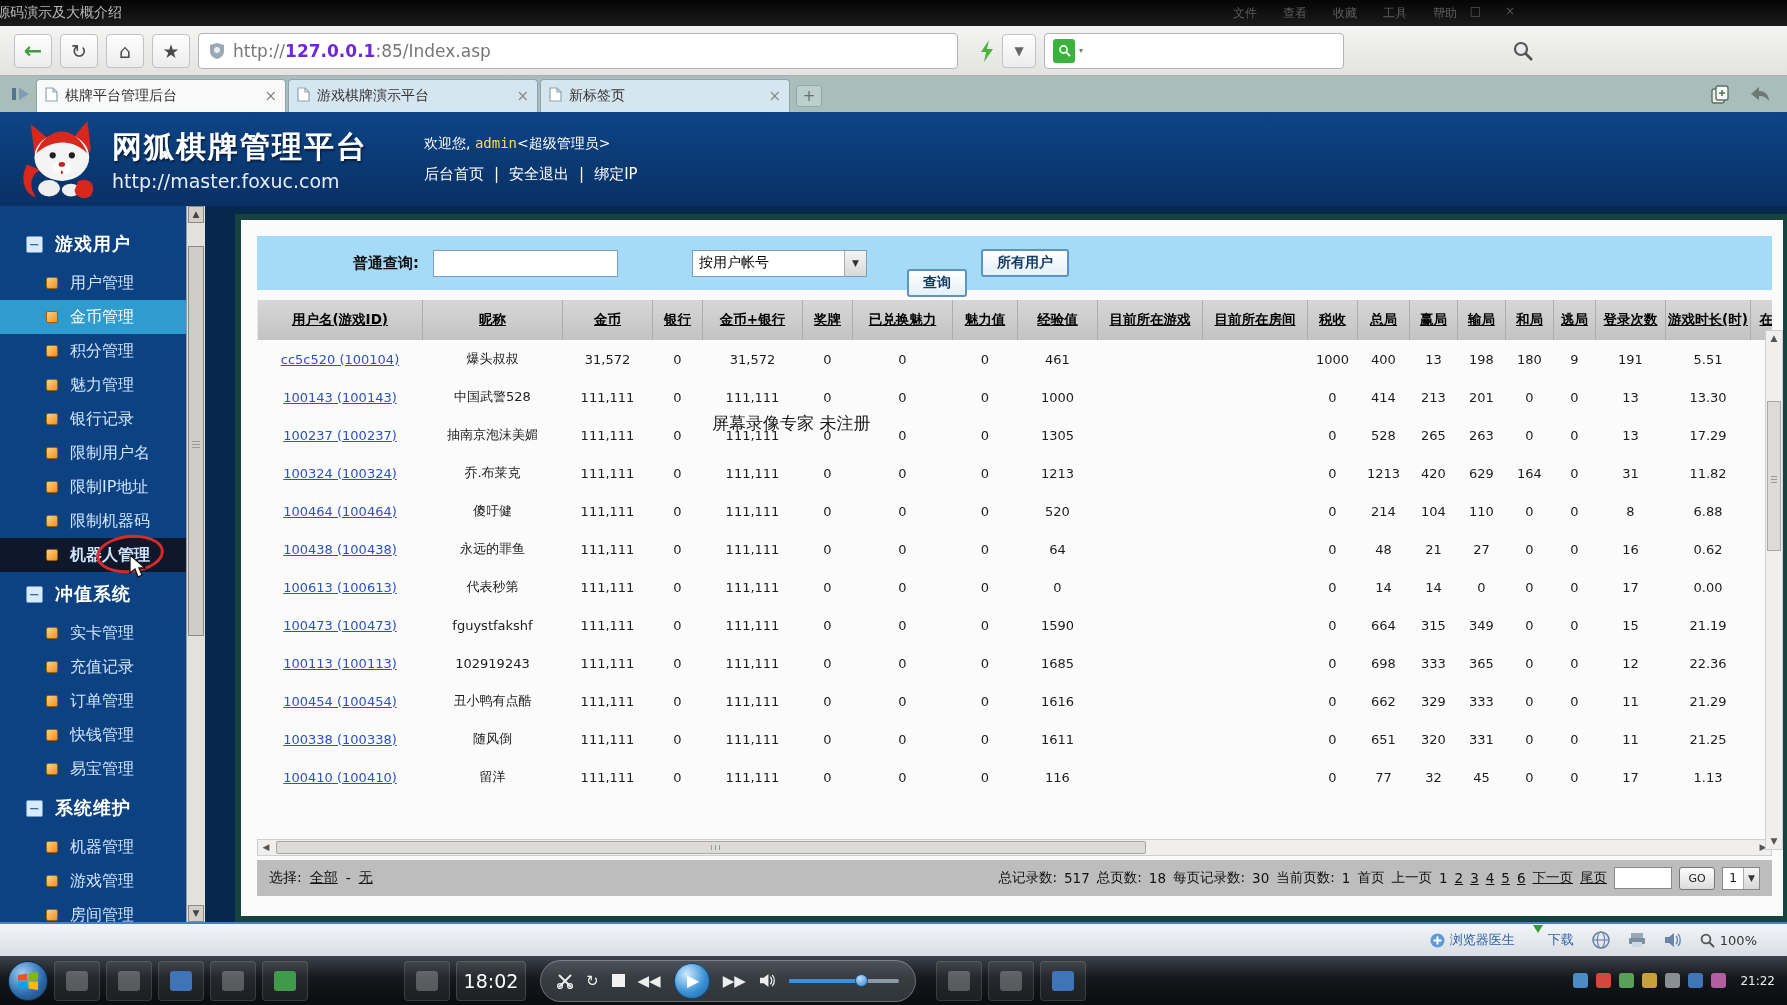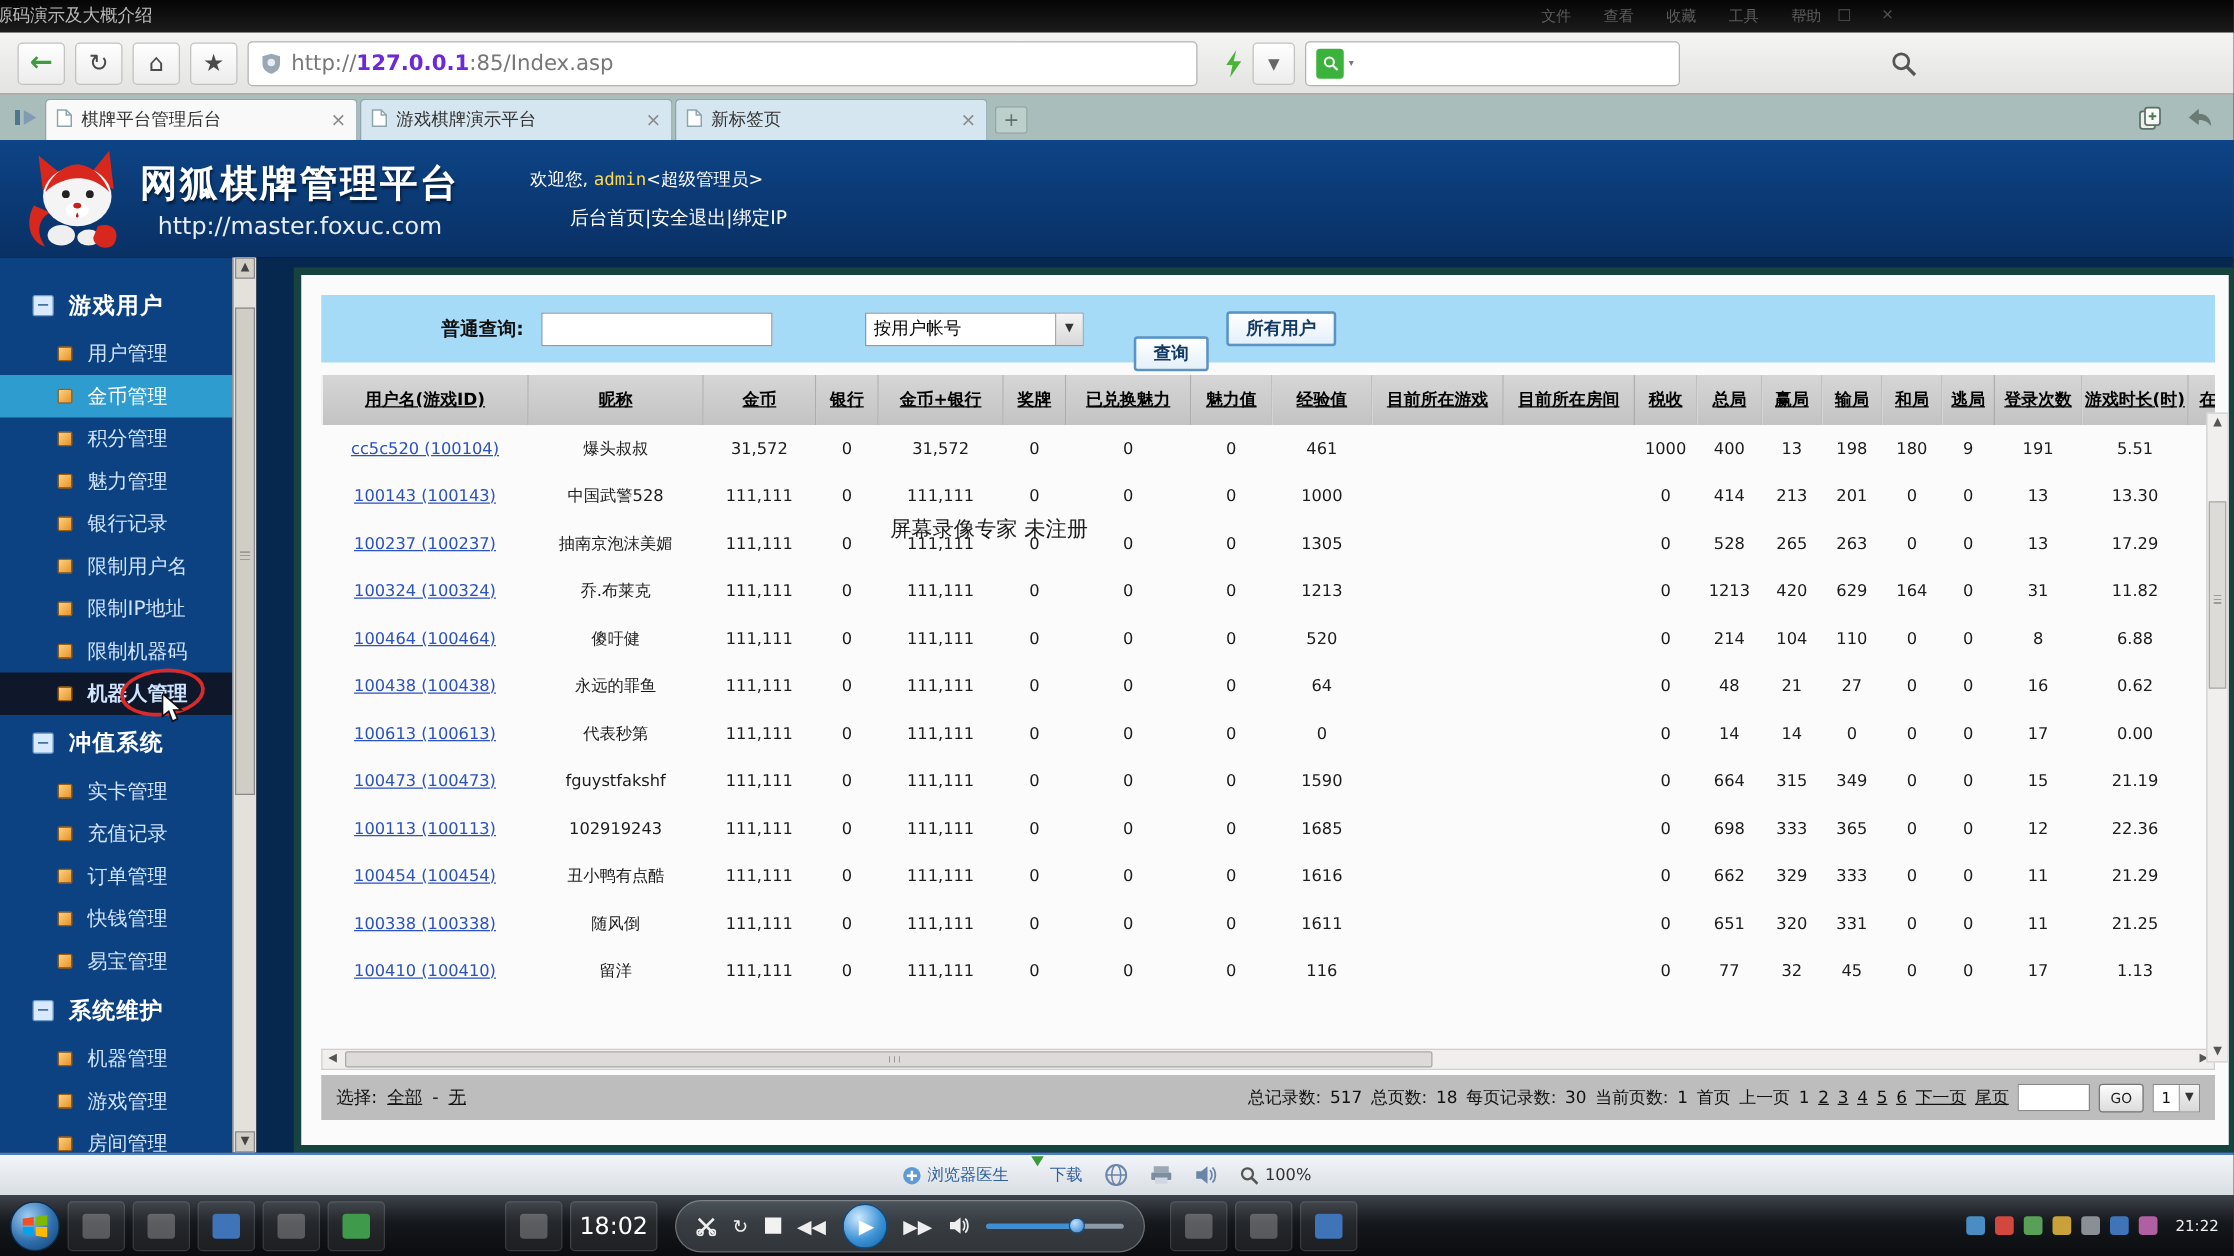--- a/index.html
+++ b/index.html
@@ -47,24 +47,24 @@
   .tab-plus { width:26px; height:22px; margin:0 0 5px 4px; background:#bccfca; border:1px solid #93a8a4;
     border-radius:3px; color:#60716d; text-align:center; font-size:15px; line-height:20px; }
   .tabbar-right { position:absolute; right:16px; bottom:6px; display:flex; gap:16px; }
 
   
   .site-header { position:absolute; top:112px; left:0; right:0; height:94px;
     background:linear-gradient(180deg,#0d4486,#093064); display:flex; align-items:center; }
   .logo { width:92px; height:84px; margin-left:14px; }
   .brand { margin-left:6px; color:#fff; }
   .brand-title { font-size:30px; font-weight:bold; letter-spacing:2px; text-shadow:1px 2px 2px rgba(0,0,0,.5); }
-  .brand-url { font-size:19px; color:#e7eef9; margin-top:2px;text-align:center; }
+  .brand-url { font-size:19px; color:#e7eef9; margin-top:2px; }
   .welcome { margin-left:56px; color:#fff; font-size:14px; }
   .welcome .uname { color:#ffd94d; font-family:"DejaVu Sans Mono",monospace; }
-  .welcome-links { margin-top:12px; font-size:15px; display:flex; align-items:center;margin-left:32px; }
+  .welcome-links { margin-top:12px; font-size:15px; display:flex; gap:10px; align-items:center; }
   .welcome-links a { color:#fff; text-decoration:none; }
 
   
   .app-body { position:absolute; top:206px; left:0; right:0; bottom:83px; display:flex; }
   .sidebar { width:186px; background:#0c4282; overflow:hidden; position:relative; }
   .side-menu { padding-top:16px; }
   .side-section { display:flex; align-items:center; gap:12px; padding:10px 0 10px 26px; }
   .minus { width:17px; height:17px; background:#d8eaff; border:1px solid #6f9cc9; color:#174f86;
     font-size:13px; line-height:15px; text-align:center; border-radius:2px; }
   .sec-label { color:#fff; font-weight:bold; font-size:18px; letter-spacing:1px; }
@@ -139,21 +139,21 @@
   .v-scroll { position:absolute; right:0; top:110px; bottom:66px; width:18px; background:#f0efee; border:1px solid #cfcfcf; }
   .vs-arrow { position:absolute; left:0; right:0; height:15px; font-size:9px; color:#555; text-align:center; line-height:14px; }
   .vs-arrow.up { top:0; } .vs-arrow.down { bottom:0; }
   .vs-thumb { position:absolute; left:1px; right:1px; top:70px; height:150px; background:#dcdbd8; border:1px solid #a8a8a8; }
   .vs-grip { position:absolute; left:3px; right:3px; top:50%; height:8px;
     background:repeating-linear-gradient(#9a9a9a 0 1px,transparent 1px 3px); }
 
   
   .status-bar { position:absolute; left:0; right:0; bottom:49px; height:34px;
     background:linear-gradient(#f2f5f8,#d9dee4); border-top:2px solid #4a7fc1;
-    display:flex; align-items:center; justify-content:center; gap:18px; padding-right:16px; font-size:13px; }
+    display:flex; align-items:center; justify-content:flex-end; gap:18px; padding-right:30px; font-size:13px; }
   .st-item { display:flex; align-items:center; gap:5px; color:#2f5f9e; }
   .st-item.dark { color:#333; }
   .dl-arrow { width:0; height:0; border-left:5px solid transparent; border-right:5px solid transparent; border-top:8px solid #3a9a3a; margin-top:3px; }
   .dl-stem { width:6px; height:5px; background:#3a9a3a; margin:0 auto; }
 
   
   .taskbar { position:absolute; left:0; right:0; bottom:0; height:49px;
     background:linear-gradient(#3d434b,#15181c 45%,#0a0c0f); display:flex; align-items:center; gap:6px; padding:0 8px; }
   .orb { width:40px; height:40px; border-radius:50%;
     background:radial-gradient(circle at 35% 30%,#9ecdf2,#2f6fae 55%,#123a66); border:1px solid #0c2b4d;

